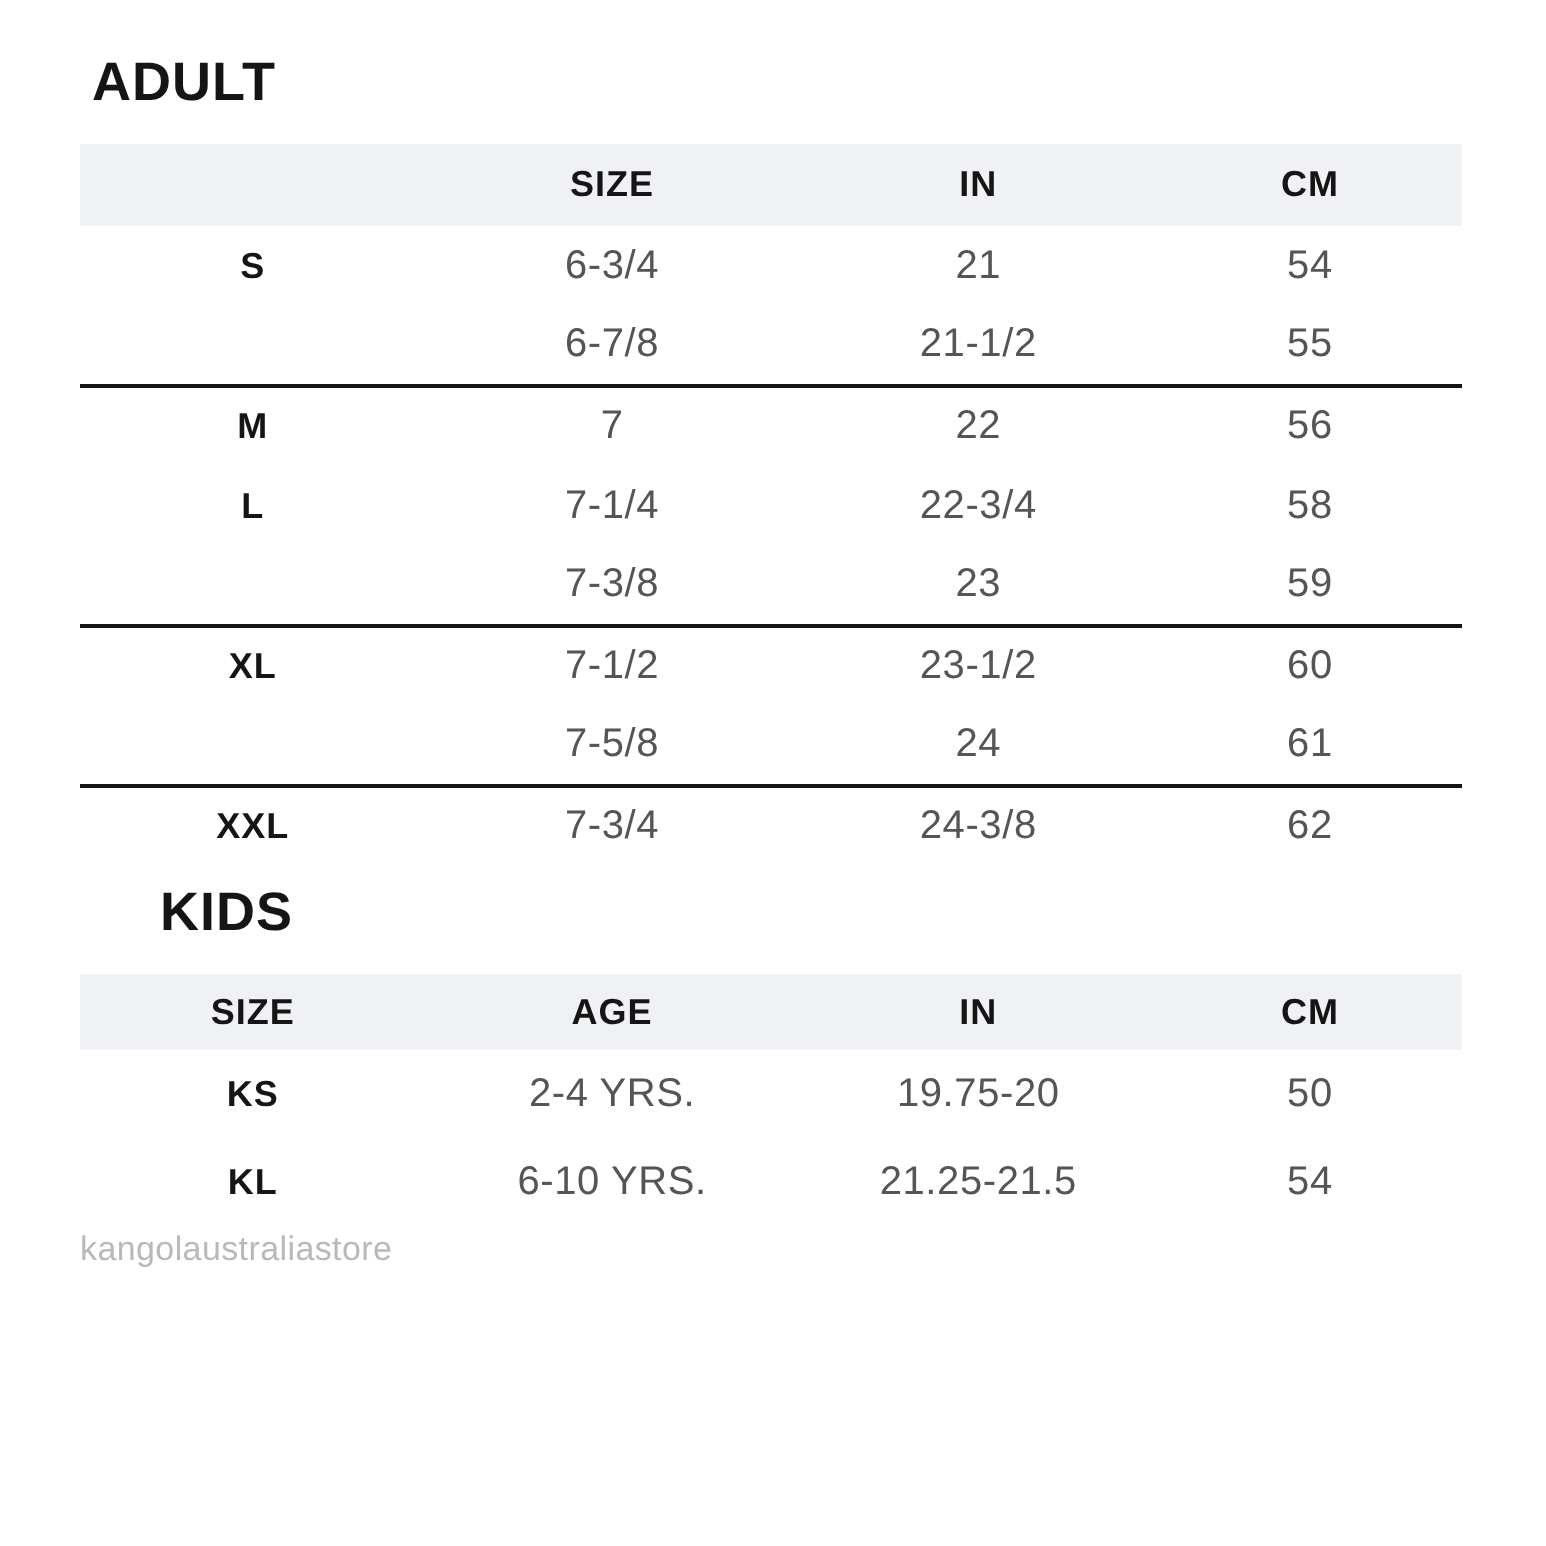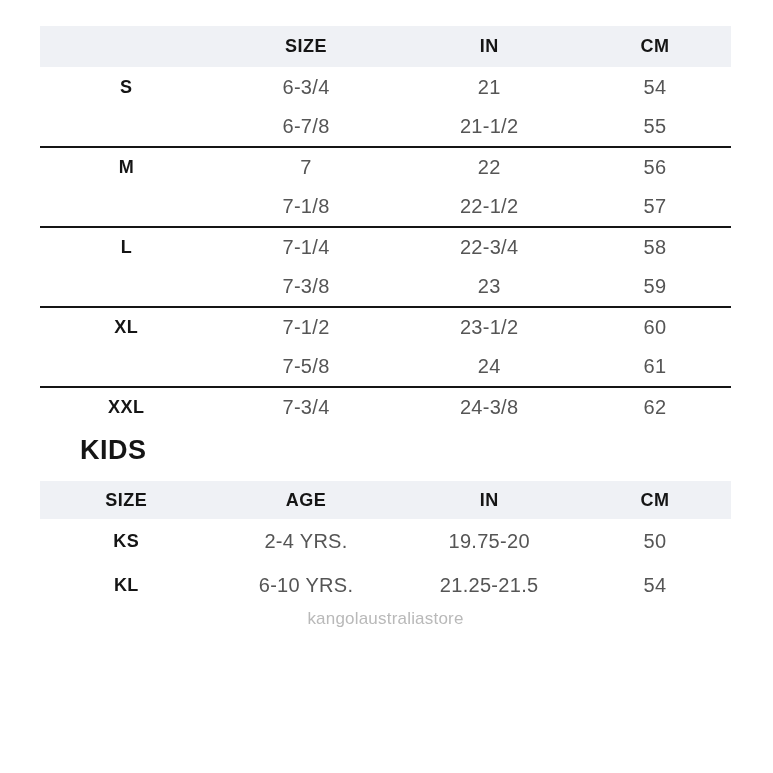--- a/index.html
+++ b/index.html
@@ -37,30 +37,31 @@
   }
   tbody th.rowlabel{
     font-size:18px;font-weight:800;color:var(--heading-text);
     height:40px;padding:0;letter-spacing:.5px;
   }
   tr.group-end td, tr.group-end th{
     border-bottom:2px solid var(--divider-line);
   }
   .kids-table tbody td, .kids-table tbody th.rowlabel{height:44px;}
   .watermark{
-    margin-top:2px;text-align:center;
+    margin-top:2px;
     font-size:17px;color:var(--watermark-text);letter-spacing:.2px;
   }
 </style>
 </head>
 <body>
 
 <div class="wrap">
 
   <section>
+    <h2 class="section-title">ADULT</h2>
 
     <table class="adult-table">
       <colgroup>
           <col class="c1">
           <col class="c2">
           <col class="c3">
           <col class="c4">
         </colgroup>
       <thead>
         <tr>
@@ -81,26 +82,20 @@
           <th class="rowlabel"></th>
           <td>6-7/8</td>
           <td>21-1/2</td>
           <td>55</td>
         </tr>
         <tr>
           <th class="rowlabel">M</th>
           <td>7</td>
           <td>22</td>
           <td>56</td>
-        </tr>
-        <tr class="group-end">
-          <th class="rowlabel"></th>
-          <td>7-1/8</td>
-          <td>22-1/2</td>
-          <td>57</td>
         </tr>
         <tr>
           <th class="rowlabel">L</th>
           <td>7-1/4</td>
           <td>22-3/4</td>
           <td>58</td>
         </tr>
         <tr class="group-end">
           <th class="rowlabel"></th>
           <td>7-3/8</td>

